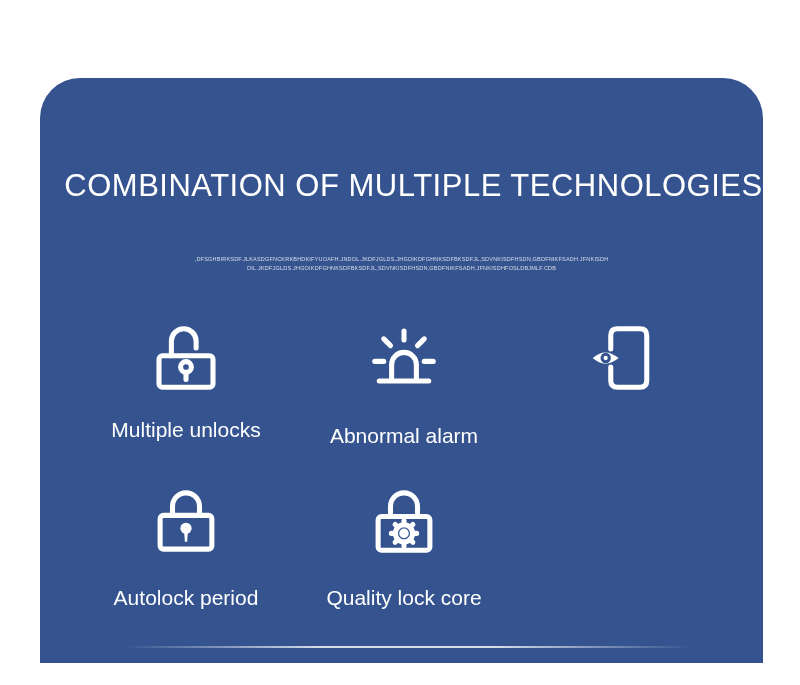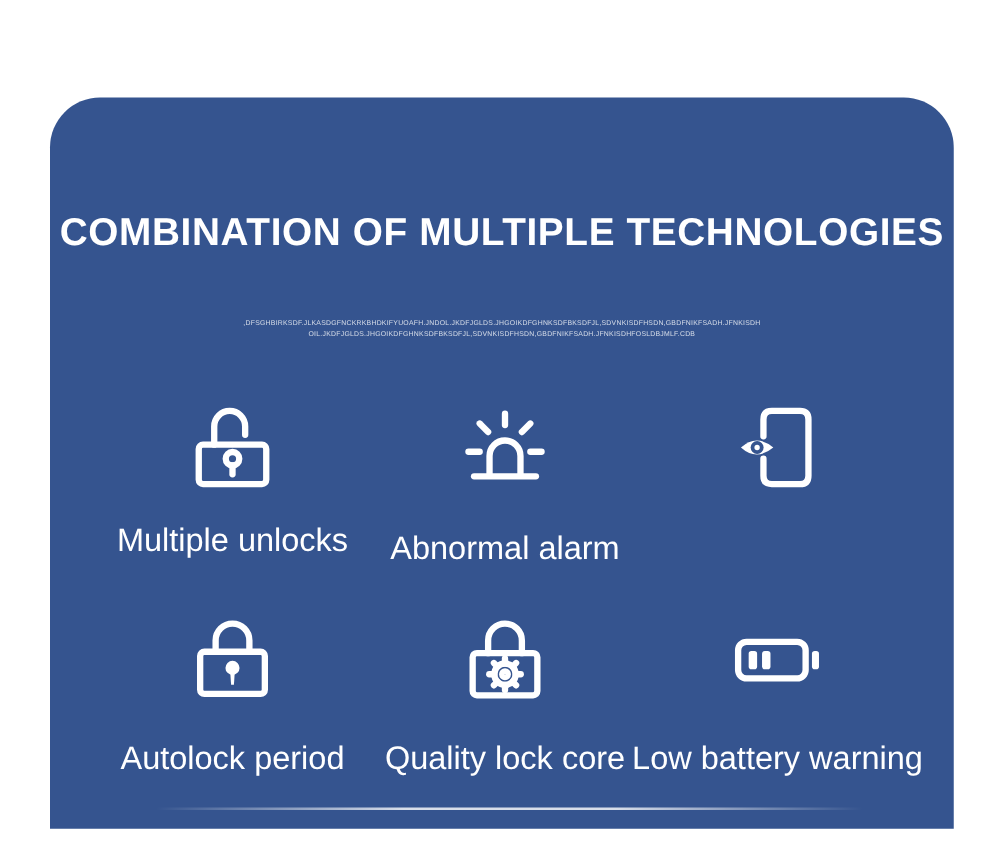--- a/index.html
+++ b/index.html
@@ -14,22 +14,23 @@
     -webkit-font-smoothing:antialiased;
   }
   .panel{
     position:absolute;left:40px;top:78px;width:723px;height:585px;
     background:var(--panel-bg);
     border-radius:40px 40px 0 0;
   }
   .title{
     position:absolute;top:90px;left:0;width:100%;
     text-align:center;color:var(--text);
-    font-size:31px;font-weight:bold;letter-spacing:.5px;
+    font-size:31px;font-weight:normal;letter-spacing:.5px;
     white-space:nowrap;
+    padding-left:12px;
   }
   .fineprint{
     position:absolute;top:177px;left:0;width:100%;
     text-align:center;color:rgba(255,255,255,.78);
     font-size:5.5px;line-height:9px;letter-spacing:.2px;
     white-space:nowrap;
   }
   .features{
     position:absolute;left:37px;top:244px;width:654px;
     display:grid;grid-template-columns:repeat(3,218px);
@@ -37,21 +38,21 @@
   .cell{
     display:flex;flex-direction:column;align-items:center;
   }
   .cell.row2{margin-top:43px;}
   .icon-box{
     height:72px;width:100%;
     display:flex;align-items:center;justify-content:center;
   }
   .icon-box svg{width:72px;height:72px;display:block;}
   .feature-label{
-    margin-top:24px;color:var(--text);font-size:26px;line-height:1.15;
+    margin-top:24px;color:var(--text);font-size:21px;line-height:1.15;
     white-space:nowrap;
   }
   .row2 .feature-label{margin-top:29px;}
   .cell.c2 .feature-label{transform:translateY(6px);text-align:right;}
   .cell.c3 .feature-label{transform:translateY(4px);}
   .stroke{fill:none;stroke:#ffffff;stroke-width:4.5;stroke-linecap:round;stroke-linejoin:round;}
   .fillw{fill:#ffffff;stroke:none;}
   .pupil{fill:var(--panel-bg);stroke:none;}
   .divider{
     position:absolute;left:85px;top:568px;width:565px;height:2px;
@@ -138,28 +139,17 @@
             <line x1="26.6" y1="37.6" x2="24.1" y2="35.1"></line>
             <line x1="37.4" y1="48.4" x2="39.9" y2="50.9"></line>
             <line x1="26.6" y1="48.4" x2="24.1" y2="50.9"></line>
           </g>
           <circle class="stroke" cx="32" cy="43" r="2" stroke-width="2.4"></circle>
         </svg>
       </div>
       <div class="feature-label">Quality lock core</div>
     </div>
 
-    <div class="cell row2 c6">
-      <div class="icon-box">
-        <svg viewBox="0 0 64 64" aria-hidden="true">
-          <rect class="stroke" x="4" y="20" width="48" height="26" rx="6" stroke-width="5"></rect>
-          <rect class="fillw" x="56.5" y="26.5" width="5" height="13" rx="2"></rect>
-          <rect class="fillw" x="11.5" y="26.5" width="6" height="13" rx="2"></rect>
-          <rect class="fillw" x="21" y="26.5" width="6" height="13" rx="2"></rect>
-        </svg>
-      </div>
-      <div class="feature-label">Low battery warning</div>
-    </div>
 
   </div>
 
   <div class="divider"></div>
 </div>
 
 </body></html>

